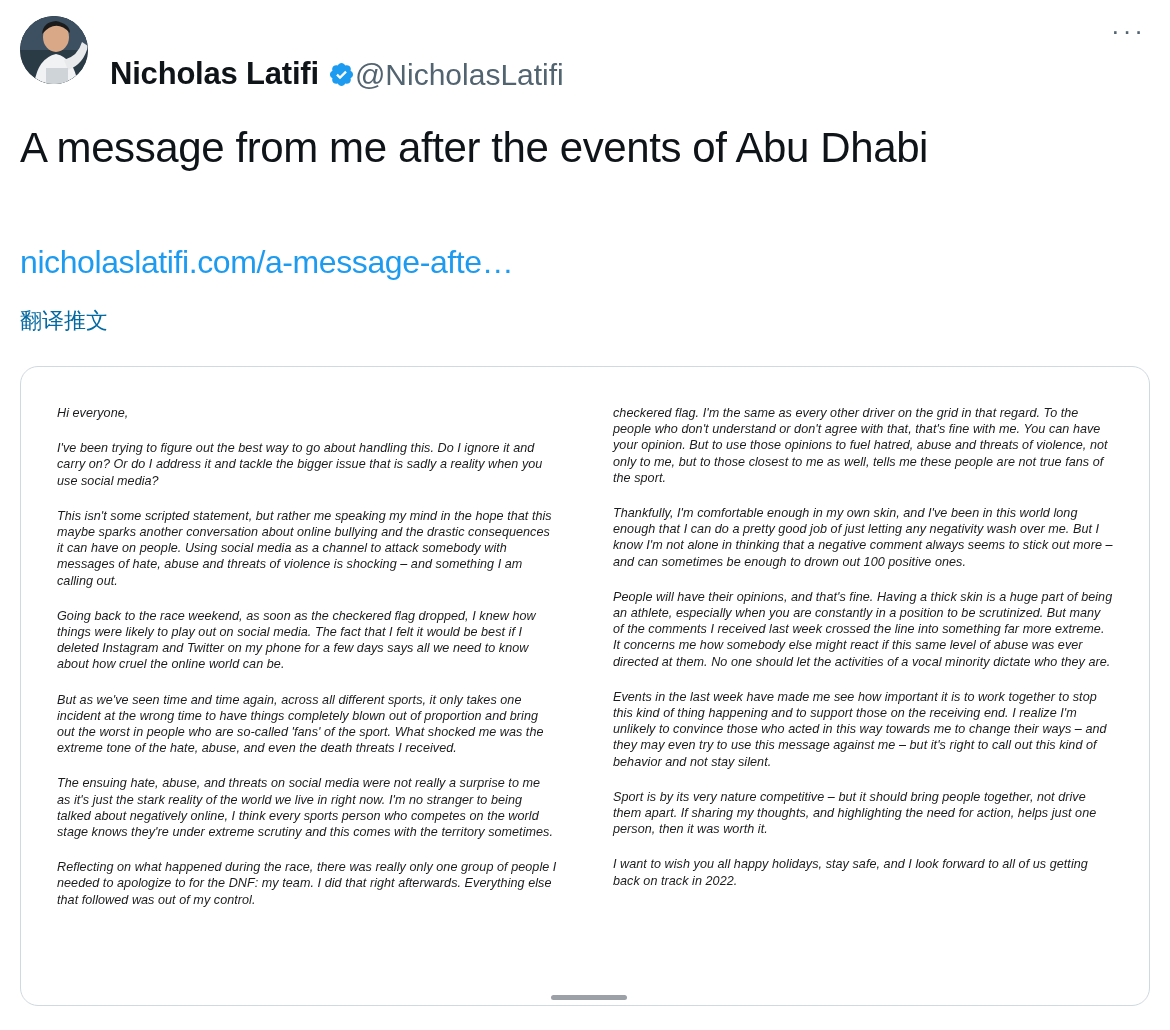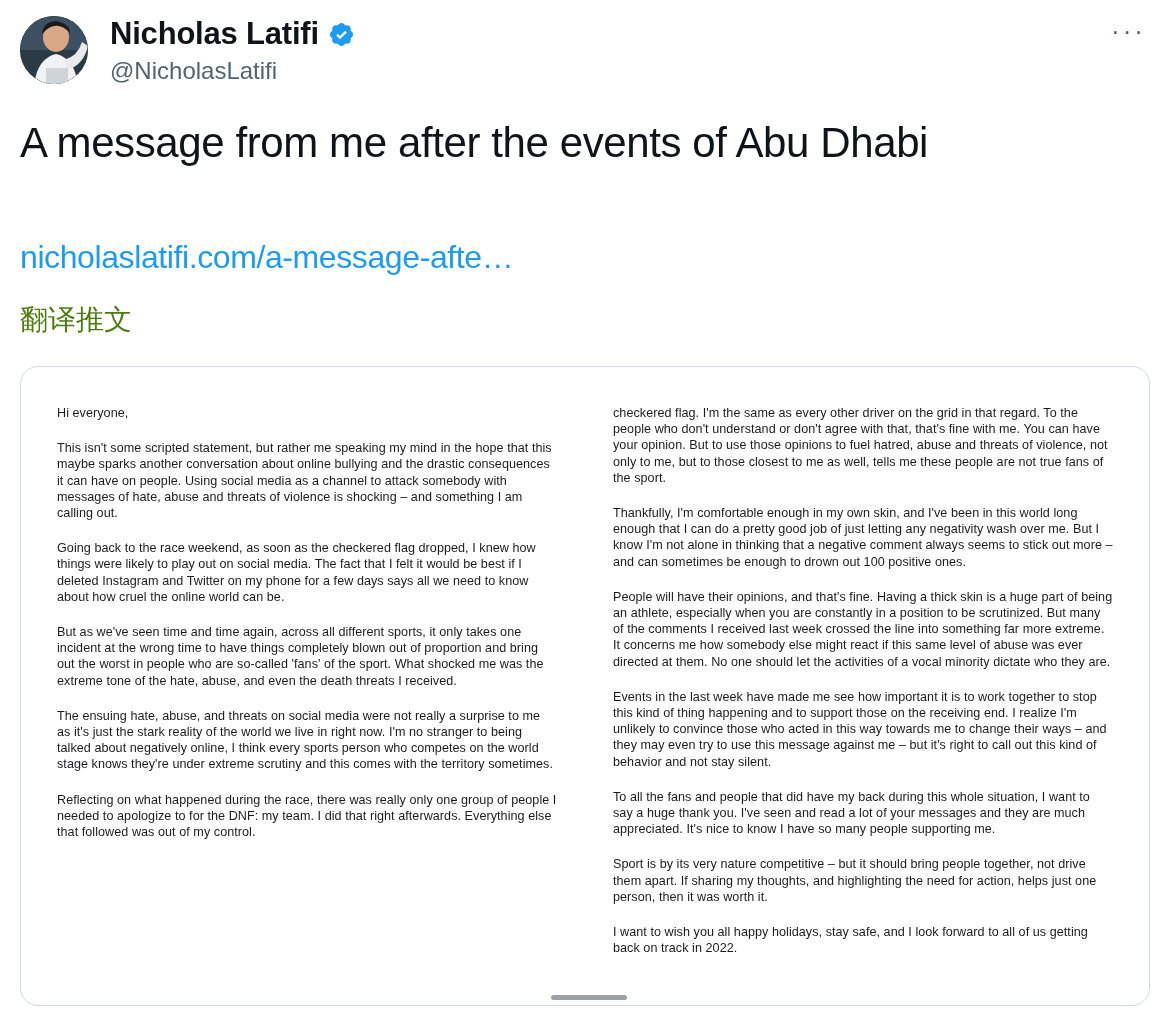--- a/index.html
+++ b/index.html
@@ -32,44 +32,45 @@
     flex: 0 0 68px;
     margin-top: 4px;
     overflow: hidden;
     position: relative;
     background: #32404b;
   }
   .avatar svg { display: block; }
   .name-block {
     margin-left: 22px;
     display: flex;
-    flex-direction: column;
+    flex-direction: row;
     justify-content: center;
     padding-top: 4px;
+    margin-top: 40px;
   }
   .display-name-row {
     display: flex;
     align-items: center;
   }
   .display-name {
     font-size: 31px;
     font-weight: bold;
     color: #0f1419;
     letter-spacing: -0.2px;
     line-height: 36px;
   }
   .verified-badge {
     margin-left: 9px;
     width: 27px;
     height: 27px;
     flex: 0 0 27px;
     display: inline-block;
   }
   .handle {
-    font-size: 24px;
+    font-size: 30px;
     color: #536471;
     line-height: 32px;
     margin-top: 3px;
   }
   .more-menu {
     position: absolute;
     right: 24px;
     top: 22px;
     color: #536471;
     font-size: 26px;
@@ -99,22 +100,22 @@
     letter-spacing: -0.4px;
     margin-top: 62px;
     text-decoration: none;
     white-space: nowrap;
     overflow: hidden;
     text-overflow: ellipsis;
     cursor: pointer;
   }
   .translate-link {
     display: block;
-    font-size: 28px;
-    color: #4d7c0f;
+    font-size: 22px;
+    color: #0369a1;
     margin-top: 18px;
     text-decoration: none;
     cursor: pointer;
   }
 
   
   .letter-card {
     position: absolute;
     left: 20px;
     top: 366px;
@@ -127,20 +128,21 @@
   }
   .letter-columns {
     display: flex;
     gap: 56px;
     padding: 38px 36px 20px 36px;
     height: 100%;
   }
   .letter-col {
     flex: 1 1 0;
     min-width: 0;
+    font-style: italic;
   }
   .letter-col p {
     margin: 0 0 19px 0;
     font-size: 12.6px;
     line-height: 16.2px;
     color: #1c1c1e;
     letter-spacing: 0.05px;
   }
 
   
@@ -209,33 +211,33 @@
   <div class="tweet-body">
     <h1 class="tweet-title">A message from me after the events of Abu Dhabi</h1>
     <a class="tweet-link" href="#">nicholaslatifi.com/a-message-afte…</a>
     <a class="translate-link" href="#">翻译推文</a>
   </div>
 
   <div class="letter-card">
     <div class="letter-columns">
       <div class="letter-col">
         <p>Hi everyone,</p>
+        <p>I've been trying to figure out the best way to go about handling this. Do I ignore it and carry on? Or do I address it and tackle the bigger issue that is sadly a reality when you use social media?</p>
         <p>This isn't some scripted statement, but rather me speaking my mind in the hope that this maybe sparks another conversation about online bullying and the drastic consequences it can have on people. Using social media as a channel to attack somebody with messages of hate, abuse and threats of violence is shocking – and something I am calling out.</p>
         <p>Going back to the race weekend, as soon as the checkered flag dropped, I knew how things were likely to play out on social media. The fact that I felt it would be best if I deleted Instagram and Twitter on my phone for a few days says all we need to know about how cruel the online world can be.</p>
         <p>But as we've seen time and time again, across all different sports, it only takes one incident at the wrong time to have things completely blown out of proportion and bring out the worst in people who are so-called 'fans' of the sport. What shocked me was the extreme tone of the hate, abuse, and even the death threats I received.</p>
         <p>The ensuing hate, abuse, and threats on social media were not really a surprise to me as it's just the stark reality of the world we live in right now. I'm no stranger to being talked about negatively online, I think every sports person who competes on the world stage knows they're under extreme scrutiny and this comes with the territory sometimes.</p>
         <p>Reflecting on what happened during the race, there was really only one group of people I needed to apologize to for the DNF: my team. I did that right afterwards. Everything else that followed was out of my control.</p>
 
       </div>
       <div class="letter-col">
         <p>checkered flag. I'm the same as every other driver on the grid in that regard. To the people who don't understand or don't agree with that, that's fine with me. You can have your opinion. But to use those opinions to fuel hatred, abuse and threats of violence, not only to me, but to those closest to me as well, tells me these people are not true fans of the sport.</p>
         <p>Thankfully, I'm comfortable enough in my own skin, and I've been in this world long enough that I can do a pretty good job of just letting any negativity wash over me. But I know I'm not alone in thinking that a negative comment always seems to stick out more – and can sometimes be enough to drown out 100 positive ones.</p>
         <p>People will have their opinions, and that's fine. Having a thick skin is a huge part of being an athlete, especially when you are constantly in a position to be scrutinized. But many of the comments I received last week crossed the line into something far more extreme. It concerns me how somebody else might react if this same level of abuse was ever directed at them. No one should let the activities of a vocal minority dictate who they are.</p>
         <p>Events in the last week have made me see how important it is to work together to stop this kind of thing happening and to support those on the receiving end. I realize I'm unlikely to convince those who acted in this way towards me to change their ways – and they may even try to use this message against me – but it's right to call out this kind of behavior and not stay silent.</p>
-        <p>To all the fans and people that did have my back during this whole situation, I want to say a huge thank you. I've seen and read a lot of your messages and they are much appreciated. It's nice to know I have so many people supporting me.</p>
         <p>Sport is by its very nature competitive – but it should bring people together, not drive them apart. If sharing my thoughts, and highlighting the need for action, helps just one person, then it was worth it.</p>
         <p>I want to wish you all happy holidays, stay safe, and I look forward to all of us getting back on track in 2022.</p>
 
       </div>
     </div>
     <div class="h-scrollbar">
       <div class="h-scrollbar-thumb"></div>
     </div>
   </div>
 

